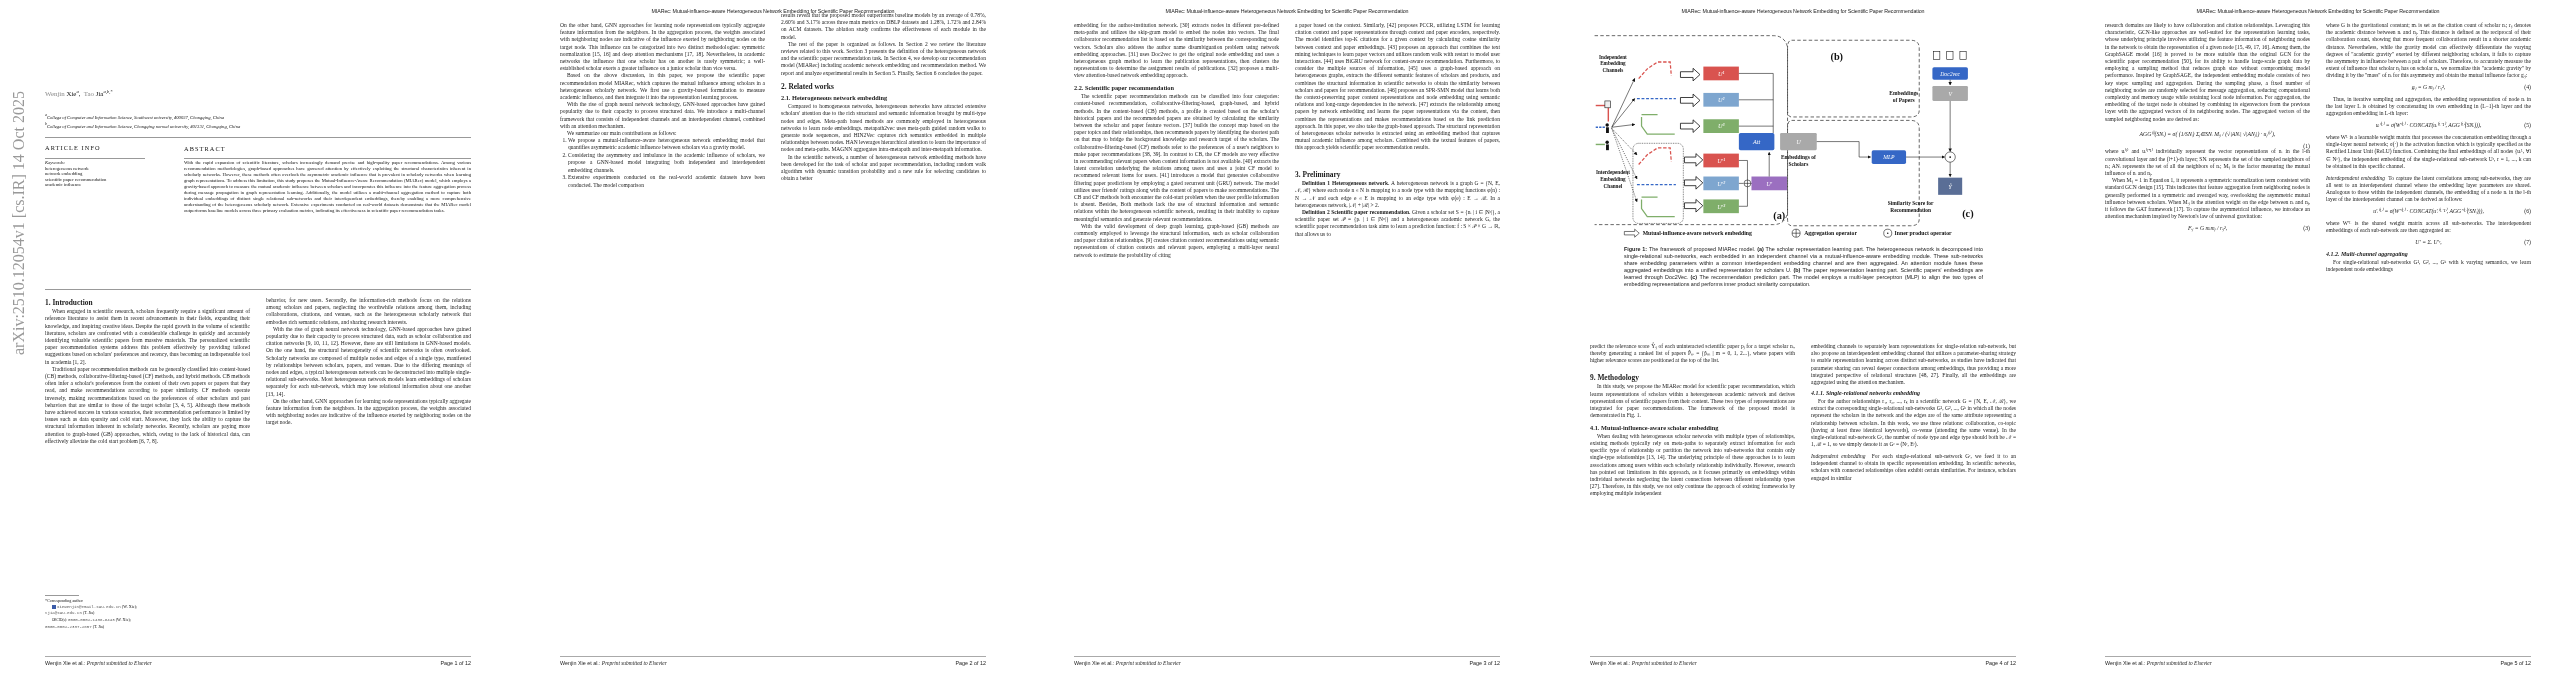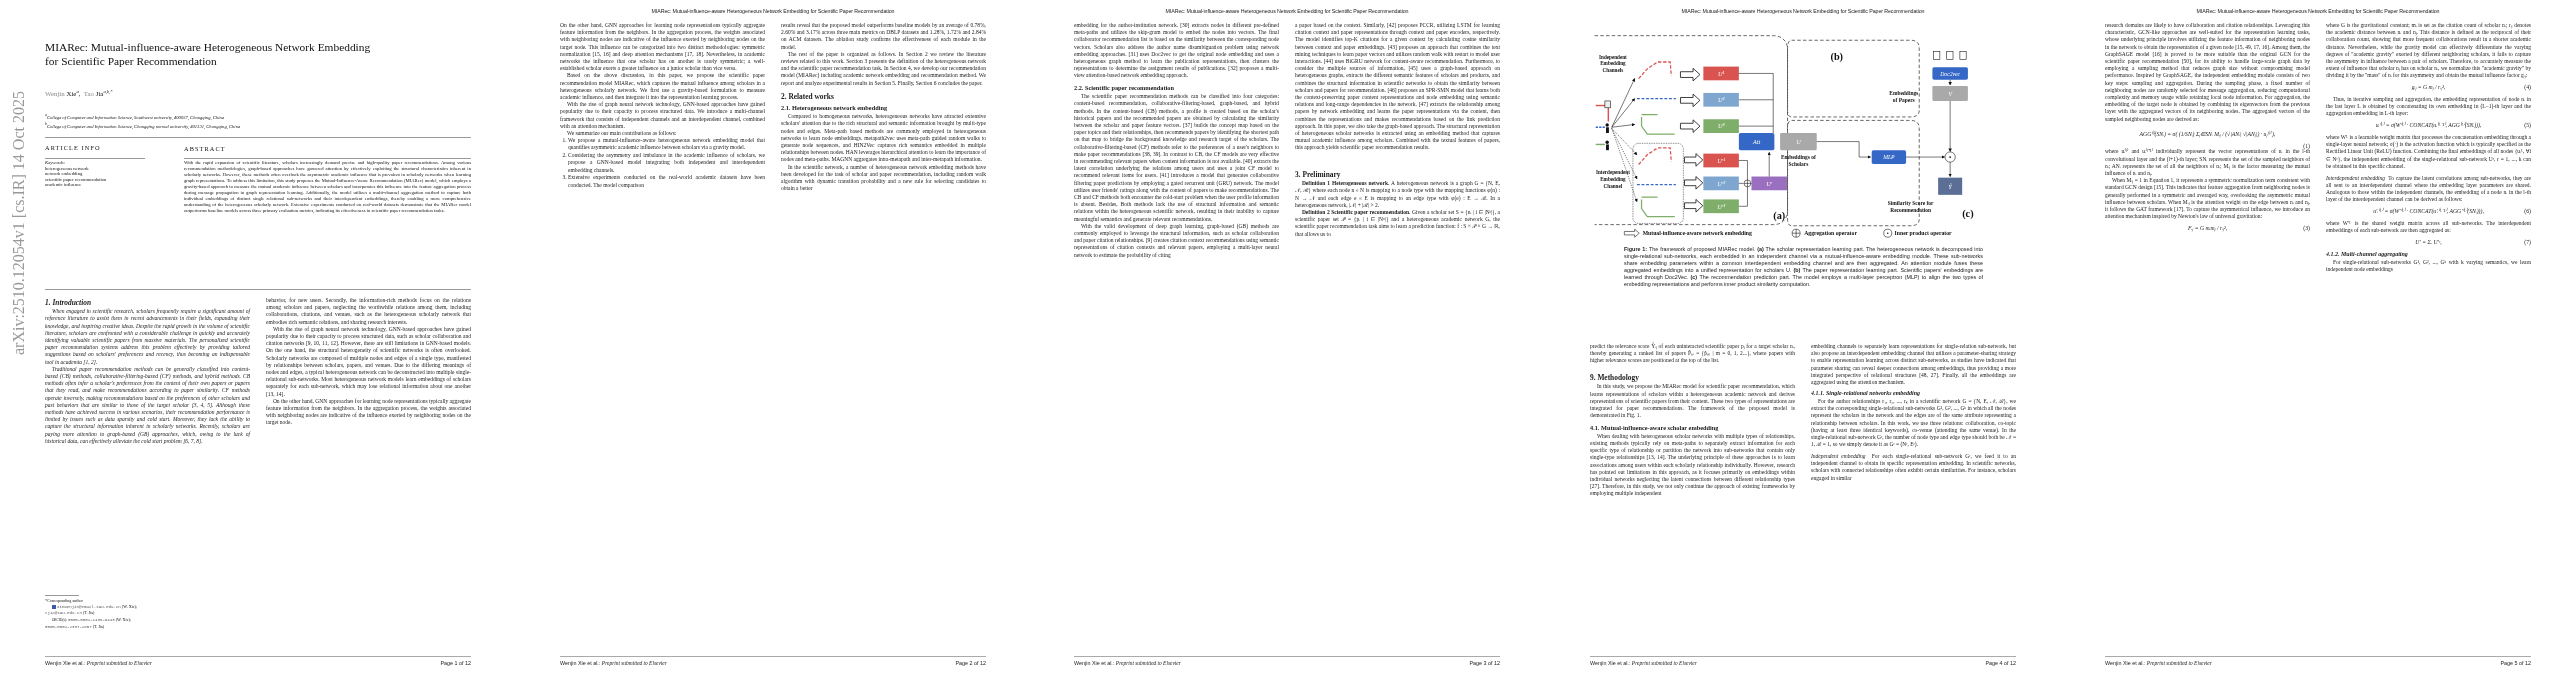--- a/index.html
+++ b/index.html
@@ -46,24 +46,20 @@
   .fig-caption b { font-weight: bold; }
 </style>
 </head>
 <body>
 
 <div class="page" style="left:45px;">
   <div class="arxiv-stamp" style="left:-35px; top:355px;">
     <span>arXiv:2510.12054v1  [cs.IR]  14 Oct 2025</span>
   </div>
 
-  <div class="title">
-    <div>MIARec: Mutual-influence-aware Heterogeneous Network Embedding</div>
-    <div>for Scientific Paper Recommendation</div>
-  </div>
 
   <div class="authors">
     <span class="given">Wenjin</span>
     <span>Xie</span><sup style="font-style:italic;font-size:4.6px;">a</sup>,&nbsp;
     <span class="given">Tao</span>
     <span>Jia</span><sup style="font-style:italic;font-size:4.6px;">a,b,*</sup>
   </div>
 
   <div class="affil">
     <div><sup>a</sup><span>College of Computer and Information Science, Southwest university, 400037, Chongqing, China</span></div>
@@ -81,21 +77,21 @@
     <div>heterogeneous network</div>
     <div>network embedding</div>
     <div>scientific paper recommendation</div>
     <div>academic influence</div>
   </div>
 
   <div class="abstract">With the rapid expansion of scientific literature, scholars increasingly demand precise and high-quality paper recommendations. Among various recommendation methodologies, graph-based approaches have garnered attention by effectively exploiting the structural characteristics inherent in scholarly networks. However, these methods often overlook the asymmetric academic influence that is prevalent in scholarly networks when learning graph representations. To address this limitation, this study proposes the Mutual-Influence-Aware Recommendation (MIARec) model, which employs a gravity-based approach to measure the mutual academic influence between scholars and incorporates this influence into the feature aggregation process during message propagation in graph representation learning. Additionally, the model utilizes a multi-channel aggregation method to capture both individual embeddings of distinct single relational sub-networks and their interdependent embeddings, thereby enabling a more comprehensive understanding of the heterogeneous scholarly network. Extensive experiments conducted on real-world datasets demonstrate that the MIARec model outperforms baseline models across three primary evaluation metrics, indicating its effectiveness in scientific paper recommendation tasks.</div>
 
   <div class="rule" style="top:289px; left:0; width:426px;"></div>
 
-  <div class="col" style="top:293px; left:0;font-style:italic;">
+  <div class="col" style="top:293px; left:0;">
     <h2>1. Introduction</h2>
     <p>When engaged in scientific research, scholars frequently require a significant amount of reference literature to assist them in recent advancements in their fields, expanding their knowledge, and inspiring creative ideas. Despite the rapid growth in the volume of scientific literature, scholars are confronted with a considerable challenge in quickly and accurately identifying valuable scientific papers from massive materials. The personalized scientific paper recommendation systems address this problem effectively by providing tailored suggestions based on scholars' preferences and recency, thus becoming an indispensable tool in academia [1, 2].</p>
     <p>Traditional paper recommendation methods can be generally classified into content-based (CB) methods, collaborative-filtering-based (CF) methods, and hybrid methods. CB methods often infer a scholar's preferences from the content of their own papers or papers that they read, and make recommendations according to paper similarity. CF methods operate inversely, making recommendations based on the preferences of other scholars and past behaviors that are similar to those of the target scholar [3, 4, 5]. Although these methods have achieved success in various scenarios, their recommendation performance is limited by issues such as data sparsity and cold start. Moreover, they lack the ability to capture the structural information inherent in scholarly networks. Recently, scholars are paying more attention to graph-based (GB) approaches, which, owing to the lack of historical data, can effectively alleviate the cold start problem [6, 7, 8].</p>
   </div>
 
   <div class="col" style="top:297px; left:221px;">
     <p class="noindent">behavior, for new users. Secondly, the information-rich methods focus on the relations among scholars and papers, neglecting the worthwhile relations among them, including collaborations, citations, and venues, such as the heterogeneous scholarly network that embodies rich semantic relations, and sharing research interests.</p>
     <p>With the rise of graph neural network technology, GNN-based approaches have gained popularity due to their capacity to process structured data, such as scholar collaboration and citation networks [9, 10, 11, 12]. However, there are still limitations in GNN-based models. On the one hand, the structural heterogeneity of scientific networks is often overlooked. Scholarly networks are composed of multiple nodes and edges of a single type, manifested by relationships between scholars, papers, and venues. Due to the differing meanings of nodes and edges, a typical heterogeneous network can be deconstructed into multiple single-relational sub-networks. Most heterogeneous network models learn embeddings of scholars separately for each sub-network, which may lose relational information about one another [13, 14].</p>
     <p>On the other hand, GNN approaches for learning node representations typically aggregate feature information from the neighbors. In the aggregation process, the weights associated with neighboring nodes are indicative of the influence exerted by neighboring nodes on the target node.</p>
   </div>
@@ -139,21 +135,21 @@
     <p>Based on the above discussion, in this paper, we propose the scientific paper recommendation model MIARec, which captures the mutual influence among scholars in a heterogeneous scholarly network. We first use a gravity-based formulation to measure academic influence, and then integrate it into the representation learning process.</p>
     <p>With the rise of graph neural network technology, GNN-based approaches have gained popularity due to their capacity to process structured data. We introduce a multi-channel framework that consists of independent channels and an interdependent channel, combined with an attention mechanism.</p>
     <p>We summarize our main contributions as follows:</p>
     <ol>
       <li>We propose a mutual-influence-aware heterogeneous network embedding model that quantifies asymmetric academic influence between scholars via a gravity model.</li>
       <li>Considering the asymmetry and imbalance in the academic influence of scholars, we propose a GNN-based model integrating both independent and interdependent embedding channels.</li>
       <li>Extensive experiments conducted on the real-world academic datasets have been conducted. The model comparison</li>
     </ol>
   </div>
 
-  <div class="col" style="top:22px; left:221px;">
+  <div class="col" style="top:12px; left:221px;">
     <p class="noindent">results reveal that the proposed model outperforms baseline models by an average of 0.78%, 2.60% and 3.17% across three main metrics on DBLP datasets and 1.28%, 1.72% and 2.84% on ACM datasets. The ablation study confirms the effectiveness of each module in the model.</p>
     <p>The rest of the paper is organized as follows. In Section 2 we review the literature reviews related to this work. Section 3 presents the definition of the heterogeneous network and the scientific paper recommendation task. In Section 4, we develop our recommendation model (MIARec) including academic network embedding and recommendation method. We report and analyze experimental results in Section 5. Finally, Section 6 concludes the paper.</p>
     <h2>2. Related works</h2>
     <h3>2.1. Heterogeneous network embedding</h3>
     <p>Compared to homogeneous networks, heterogeneous networks have attracted extensive scholars' attention due to the rich structural and semantic information brought by multi-type nodes and edges. Meta-path based methods are commonly employed in heterogeneous networks to learn node embeddings. metapath2vec uses meta-path guided random walks to generate node sequences, and HIN2Vec captures rich semantics embedded in multiple relationships between nodes. HAN leverages hierarchical attention to learn the importance of nodes and meta-paths. MAGNN aggregates intra-metapath and inter-metapath information.</p>
     <p>In the scientific network, a number of heterogeneous network embedding methods have been developed for the task of scholar and paper recommendation, including random walk algorithm with dynamic transition probability and a new rule for selecting candidates to obtain a better</p>
   </div>
 
   <div class="footer-rule"></div>
   <div class="footer-left">

